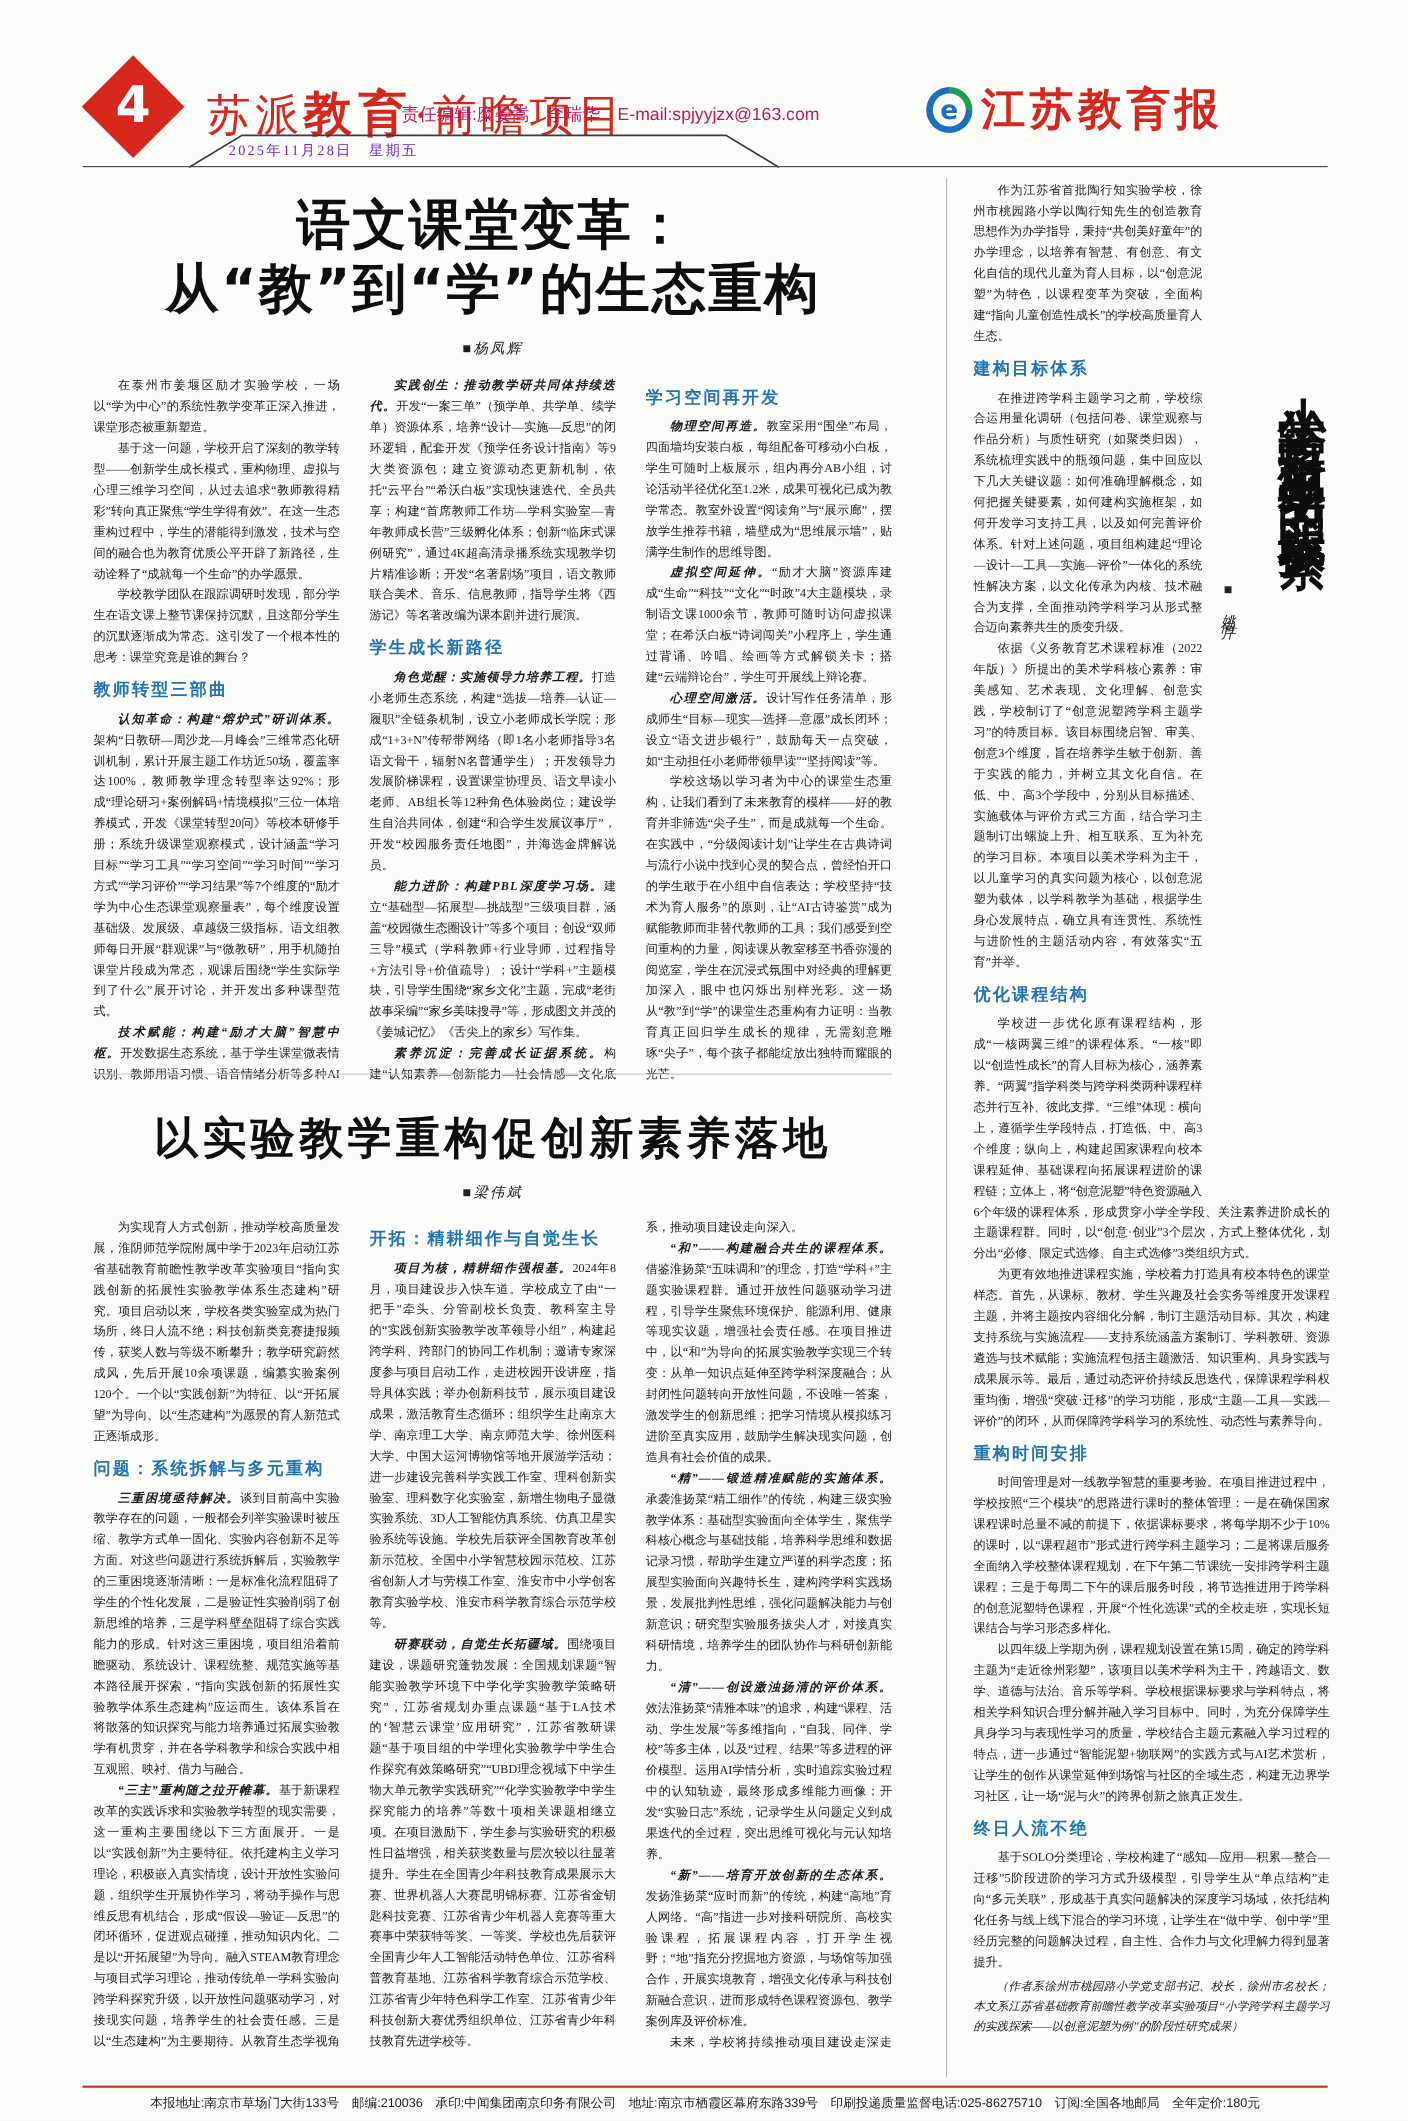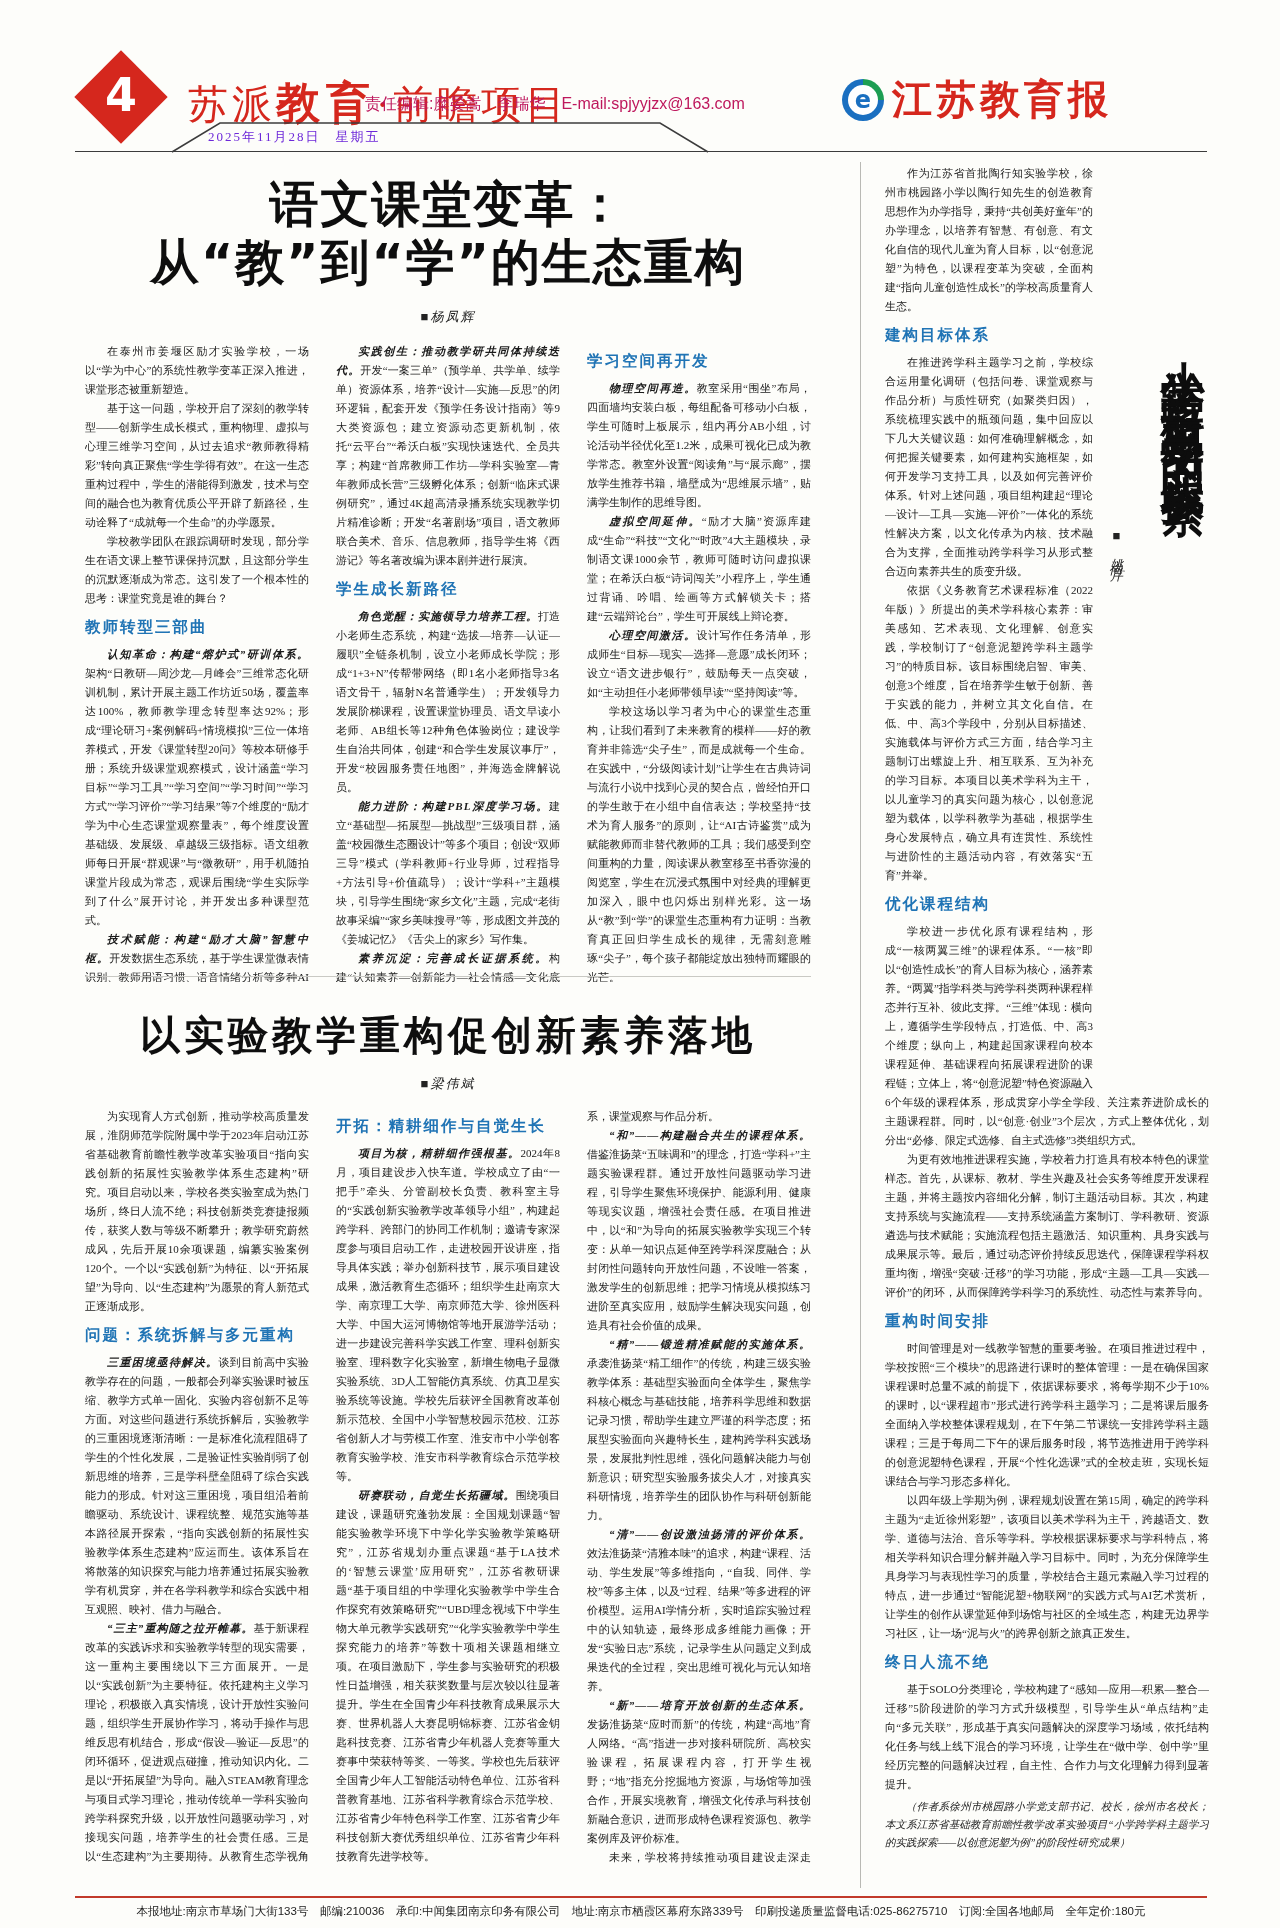--- a/index.html
+++ b/index.html
@@ -128,21 +128,21 @@
           <h3 class="subhead">问题：系统拆解与多元重构</h3>
           <p class="body-p"><span class="lead">三重困境亟待解决。</span>谈到目前高中实验教学存在的问题，一般都会列举实验课时被压缩、教学方式单一固化、实验内容创新不足等方面。对这些问题进行系统拆解后，实验教学的三重困境逐渐清晰：一是标准化流程阻碍了学生的个性化发展，二是验证性实验削弱了创新思维的培养，三是学科壁垒阻碍了综合实践能力的形成。针对这三重困境，项目组沿着前瞻驱动、系统设计、课程统整、规范实施等基本路径展开探索，“指向实践创新的拓展性实验教学体系生态建构”应运而生。该体系旨在将散落的知识探究与能力培养通过拓展实验教学有机贯穿，并在各学科教学和综合实践中相互观照、映衬、借力与融合。</p>
           <p class="body-p"><span class="lead">“三主”重构随之拉开帷幕。</span>基于新课程改革的实践诉求和实验教学转型的现实需要，这一重构主要围绕以下三方面展开。一是以“实践创新”为主要特征。依托建构主义学习理论，积极嵌入真实情境，设计开放性实验问题，组织学生开展协作学习，将动手操作与思维反思有机结合，形成“假设—验证—反思”的闭环循环，促进观点碰撞，推动知识内化。二是以“开拓展望”为导向。融入STEAM教育理念与项目式学习理论，推动传统单一学科实验向跨学科探究升级，以开放性问题驱动学习，对接现实问题，培养学生的社会责任感。三是以“生态建构”为主要期待。从教育生态学视角出发，系统构建拓展实验教学体系，关注教学系统内各要素之间的动态平衡与协同进化，强调教学活动的整体性、多样性和可持续性，着力培养“科学家思维”，塑造“创造者精神”，使项目建设更好地契合未来社会对复合型人才的需求。</p>
         </div>
       <div class="col">
           <h3 class="subhead">开拓：精耕细作与自觉生长</h3>
           <p class="body-p"><span class="lead">项目为核，精耕细作强根基。</span>2024年8月，项目建设步入快车道。学校成立了由“一把手”牵头、分管副校长负责、教科室主导的“实践创新实验教学改革领导小组”，构建起跨学科、跨部门的协同工作机制；邀请专家深度参与项目启动工作，走进校园开设讲座，指导具体实践；举办创新科技节，展示项目建设成果，激活教育生态循环；组织学生赴南京大学、南京理工大学、南京师范大学、徐州医科大学、中国大运河博物馆等地开展游学活动；进一步建设完善科学实践工作室、理科创新实验室、理科数字化实验室，新增生物电子显微实验系统、3D人工智能仿真系统、仿真卫星实验系统等设施。学校先后获评全国教育改革创新示范校、全国中小学智慧校园示范校、江苏省创新人才与劳模工作室、淮安市中小学创客教育实验学校、淮安市科学教育综合示范学校等。</p>
           <p class="body-p"><span class="lead">研赛联动，自觉生长拓疆域。</span>围绕项目建设，课题研究蓬勃发展：全国规划课题“智能实验教学环境下中学化学实验教学策略研究”，江苏省规划办重点课题“基于LA技术的‘智慧云课堂’应用研究”，江苏省教研课题“基于项目组的中学理化实验教学中学生合作探究有效策略研究”“UBD理念视域下中学生物大单元教学实践研究”“化学实验教学中学生探究能力的培养”等数十项相关课题相继立项。在项目激励下，学生参与实验研究的积极性日益增强，相关获奖数量与层次较以往显著提升。学生在全国青少年科技教育成果展示大赛、世界机器人大赛昆明锦标赛、江苏省金钥匙科技竞赛、江苏省青少年机器人竞赛等重大赛事中荣获特等奖、一等奖。学校也先后获评全国青少年人工智能活动特色单位、江苏省科普教育基地、江苏省科学教育综合示范学校、江苏省青少年特色科学工作室、江苏省青少年科技创新大赛优秀组织单位、江苏省青少年科技教育先进学校等。</p>
         </div>
       <div class="col">
-          <p class="body-p cont">系，课堂观察与作品分析。</p>
+          <p class="body-p cont">系，推动项目建设走向深入。</p>
           <p class="body-p"><span class="lead">“和”——构建融合共生的课程体系。</span>借鉴淮扬菜“五味调和”的理念，打造“学科+”主题实验课程群。通过开放性问题驱动学习进程，引导学生聚焦环境保护、能源利用、健康等现实议题，增强社会责任感。在项目推进中，以“和”为导向的拓展实验教学实现三个转变：从单一知识点延伸至跨学科深度融合；从封闭性问题转向开放性问题，不设唯一答案，激发学生的创新思维；把学习情境从模拟练习进阶至真实应用，鼓励学生解决现实问题，创造具有社会价值的成果。</p>
           <p class="body-p"><span class="lead">“精”——锻造精准赋能的实施体系。</span>承袭淮扬菜“精工细作”的传统，构建三级实验教学体系：基础型实验面向全体学生，聚焦学科核心概念与基础技能，培养科学思维和数据记录习惯，帮助学生建立严谨的科学态度；拓展型实验面向兴趣特长生，建构跨学科实践场景，发展批判性思维，强化问题解决能力与创新意识；研究型实验服务拔尖人才，对接真实科研情境，培养学生的团队协作与科研创新能力。</p>
           <p class="body-p"><span class="lead">“清”——创设激浊扬清的评价体系。</span>效法淮扬菜“清雅本味”的追求，构建“课程、活动、学生发展”等多维指向，“自我、同伴、学校”等多主体，以及“过程、结果”等多进程的评价模型。运用AI学情分析，实时追踪实验过程中的认知轨迹，最终形成多维能力画像；开发“实验日志”系统，记录学生从问题定义到成果迭代的全过程，突出思维可视化与元认知培养。</p>
           <p class="body-p"><span class="lead">“新”——培育开放创新的生态体系。</span>发扬淮扬菜“应时而新”的传统，构建“高地”育人网络。“高”指进一步对接科研院所、高校实验课程，拓展课程内容，打开学生视野；“地”指充分挖掘地方资源，与场馆等加强合作，开展实境教育，增强文化传承与科技创新融合意识，进而形成特色课程资源包、教学案例库及评价标准。</p>
           <p class="body-p">未来，学校将持续推动项目建设走深走实，让实验成为创新的策源地，用拓展造就时代英才，让创新基因在这片实践沃土上生生不息。</p>
         </div>
     </div>
   </div>
 
   <div class="v-rule"></div>

